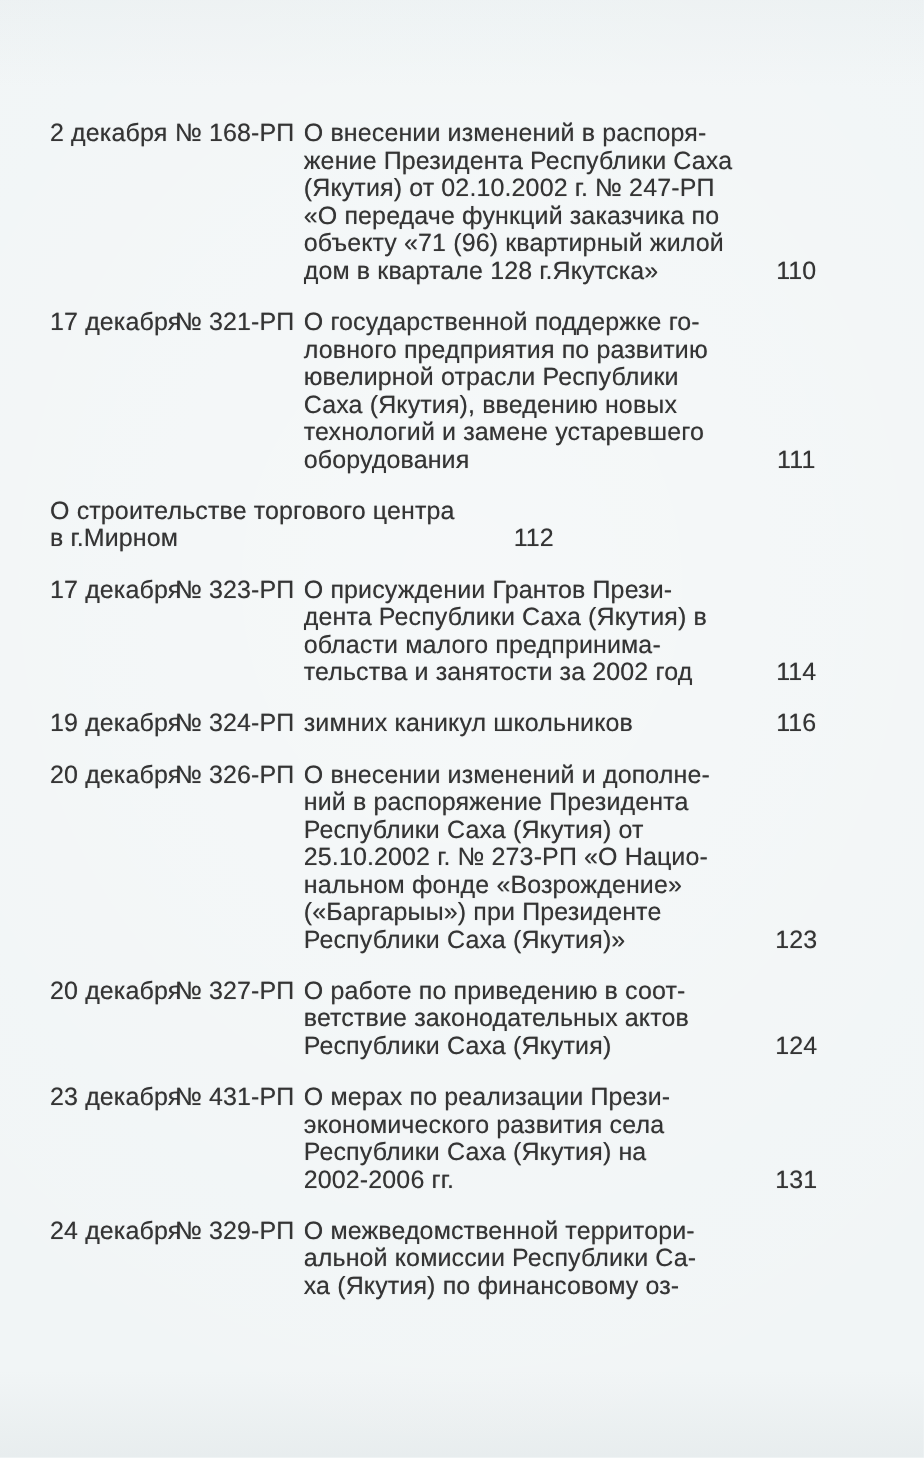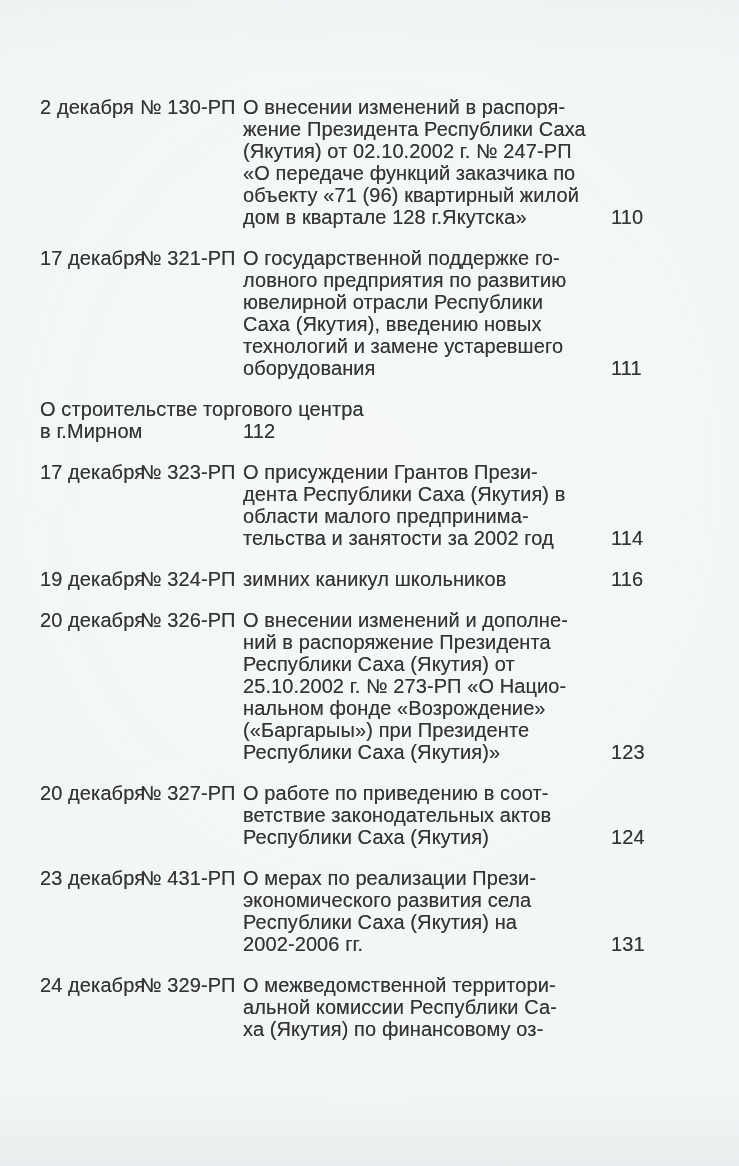--- a/index.html
+++ b/index.html
@@ -39,32 +39,32 @@
     text-shadow:0 0 0.6px rgba(40,40,40,0.55);
   }
   .entry:last-child{margin-bottom:0;}
   .heading{white-space:nowrap;}
   .date{display:inline-block;width:100px;}
   .num{display:inline-block;}
   .lines{min-width:0;}
   .title-line{white-space:nowrap;}
   .page-num{
     align-self:end;
-    text-align:left;
+    text-align:center;
     white-space:nowrap;
   }
 </style>
 </head>
 <body>
 
 <div class="page">
   <div class="toc">
   <div class="entry">
     <div class="heading">
-      <span class="date">2 декабря</span><span class="num">№ 130-РП</span>
+      <span class="date">2 декабря</span><span class="num">№ 168-РП</span>
     </div>
     <div class="lines">
           <div class="title-line">О внесении изменений в распоря-</div>
           <div class="title-line">жение Президента Республики Саха</div>
           <div class="title-line">(Якутия) от 02.10.2002 г. № 247-РП</div>
           <div class="title-line">«О передаче функций заказчика по</div>
           <div class="title-line">объекту «71 (96) квартирный жилой</div>
           <div class="title-line">дом в квартале 128 г.Якутска»</div>
         </div>
     <div class="page-num">110</div>

